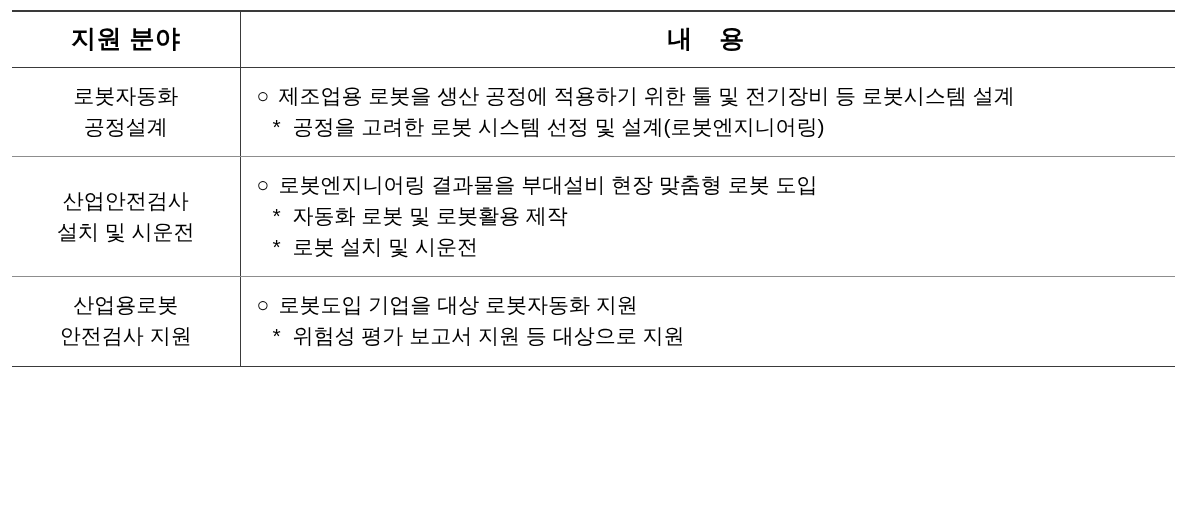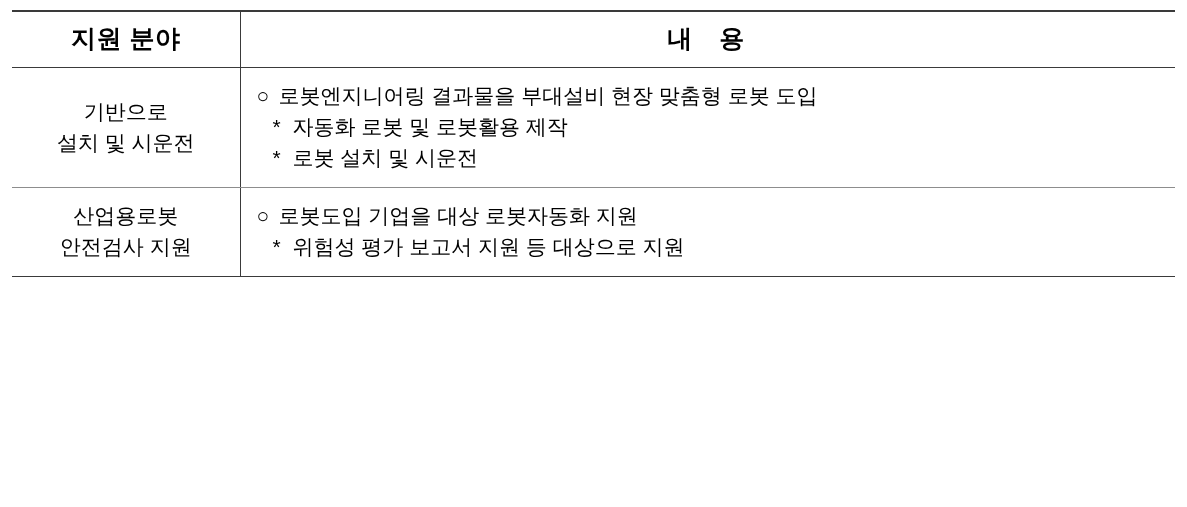--- a/index.html
+++ b/index.html
@@ -86,21 +86,29 @@
     <col class="col-content">
   </colgroup>
   <thead>
     <tr class="header-row">
       <th class="field-head">지원 분야</th>
       <th><span class="spaced">내 용</span></th>
     </tr>
   </thead>
   <tbody id="table-body">
       <tr>
-        <td class="field-cell">기반으로
+        <td class="field-cell">로봇자동화
+공정설계</td>
+        <td class="content-cell">
+          <span class="line-main"><span class="marker">○</span><span>제조업용 로봇을 생산 공정에 적용하기 위한 툴 및 전기장비 등 로봇시스템 설계</span></span>
+          <span class="line-sub"><span class="marker">*</span><span>공정을 고려한 로봇 시스템 선정 및 설계(로봇엔지니어링)</span></span>
+        </td>
+      </tr>
+      <tr>
+        <td class="field-cell">산업안전검사
 설치 및 시운전</td>
         <td class="content-cell">
           <span class="line-main"><span class="marker">○</span><span>로봇엔지니어링 결과물을 부대설비 현장 맞춤형 로봇 도입</span></span>
           <span class="line-sub"><span class="marker">*</span><span>자동화 로봇 및 로봇활용 제작</span></span>
           <span class="line-sub"><span class="marker">*</span><span>로봇 설치 및 시운전</span></span>
         </td>
       </tr>
       <tr>
         <td class="field-cell">산업용로봇
 안전검사 지원</td>

